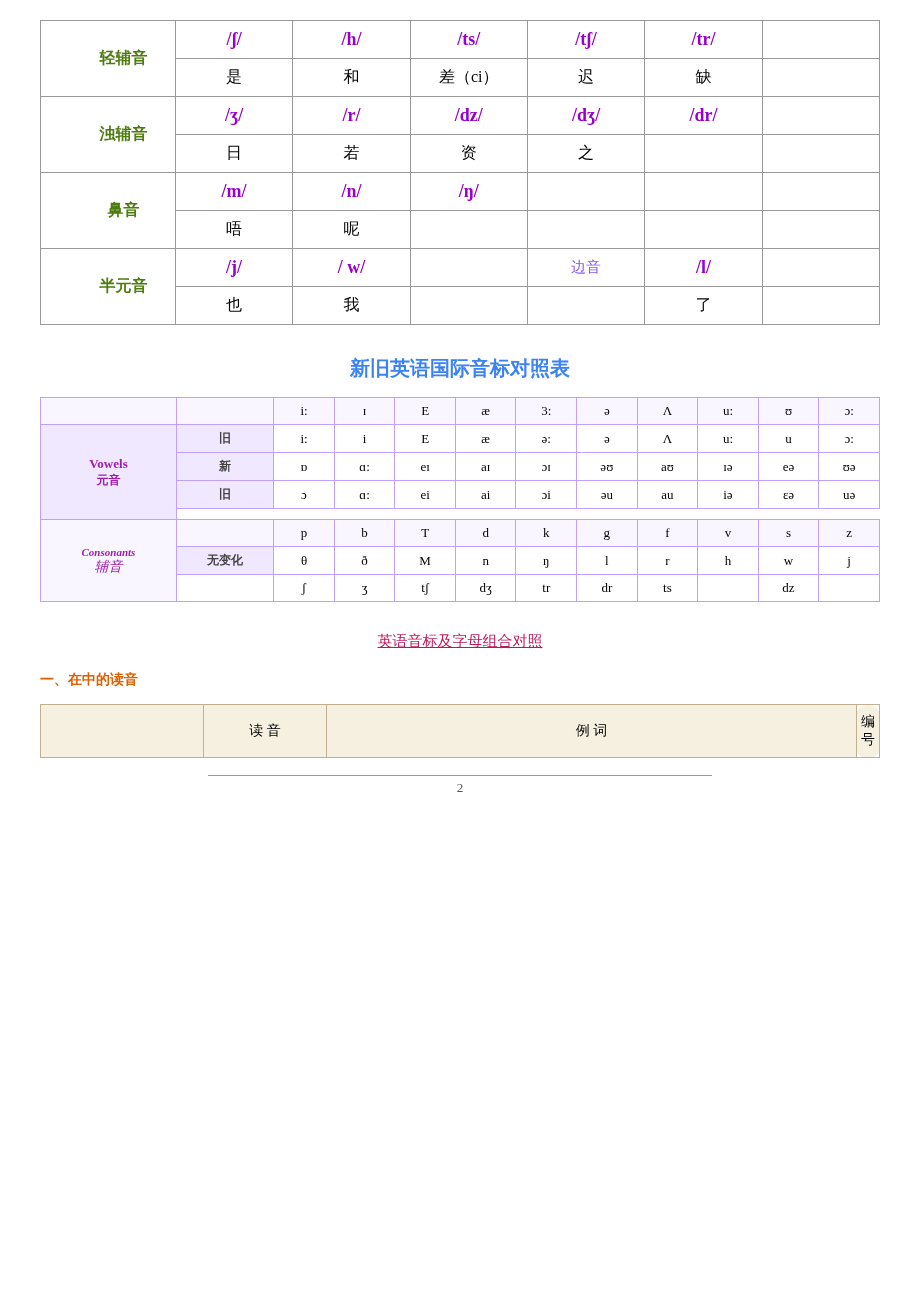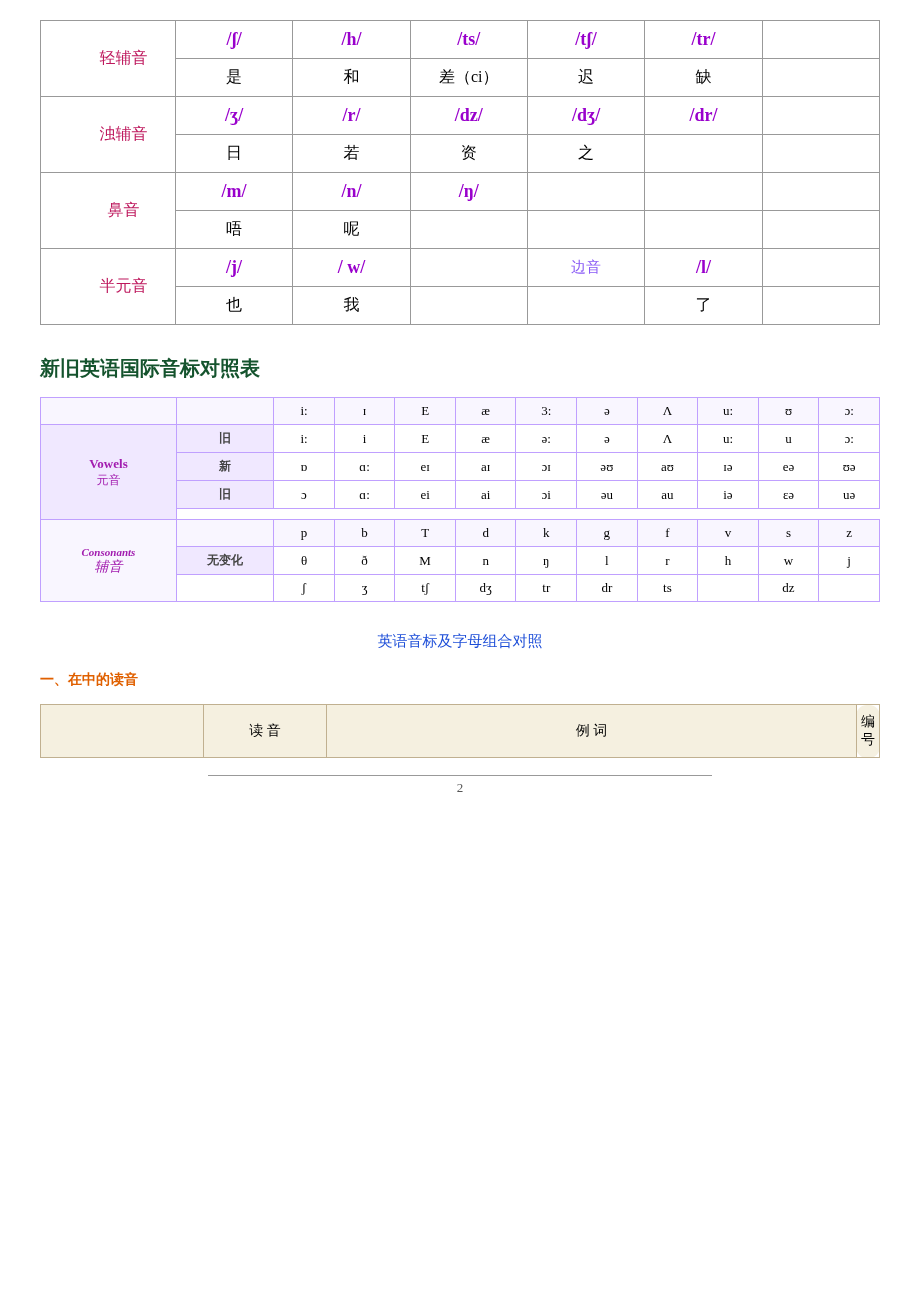--- a/index.html
+++ b/index.html
@@ -19,45 +19,45 @@
       border-collapse: collapse;
       margin-bottom: 30px;
     }
     .consonant-table td {
       border: 1px solid #999;
       text-align: center;
       padding: 8px 6px;
       min-width: 80px;
     }
     .consonant-table .cat-label {
-      color: #be185d;
-      font-weight: normal;
+      color: #4d7c0f;
+      font-weight: bold;
       font-size: 16px;
       padding-left: 37px;
     }
     .consonant-table .phoneme {
       color: #9900cc;
       font-weight: bold;
       font-size: 18px;
     }
     .consonant-table .chinese {
       color: #000;
       font-size: 16px;
     }
     .consonant-table .side-label {
       color: #8b5cf6;
       font-size: 15px;
     }
 
     
     .section-title {
-      text-align: left;
+      text-align: center;
       font-weight: bold;
       font-size: 20px;
-      color: #14532d;
+      color: #3b82f6;
       margin: 30px 0 15px 0;
     }
 
     
     .ipa-table {
       width: 100%;
       border-collapse: collapse;
       margin: 0 auto 30px auto;
       font-size: 13px;
     }
@@ -92,22 +92,23 @@
     .ipa-table .cons-label {
       font-size: 11px;
       font-weight: bold;
       font-style: italic;
     }
 
     
     .subtitle {
       text-align: center;
       font-size: 15px;
-      color: #1d4ed8;
+      color: #be185d;
       margin-bottom: 20px;
+      text-decoration: underline;
     }
 
     
     .one-heading {
       color: #e06000;
       font-size: 14px;
       font-weight: bold;
       margin-bottom: 15px;
     }
 
@@ -235,21 +236,21 @@
       <td>æ</td>
       <td>3:</td>
       <td>ə</td>
       <td>Λ</td>
       <td>u:</td>
       <td>ʊ</td>
       <td>ɔ:</td>
     </tr>
 
     <tr>
-      <td class="row-header vowels-label" rowspan="4">Vowels<br><span style="font-size:12px;font-weight:normal;">元音</span></td>
+      <td class="row-header vowels-label" rowspan="4">Vowels<br><span style="font-size:12px;font-weight:bold;">元音</span></td>
       <td class="new-old row-header">旧</td>
       <td>i:</td>
       <td>i</td>
       <td>E</td>
       <td>æ</td>
       <td>ə:</td>
       <td>ə</td>
       <td>Λ</td>
       <td>u:</td>
       <td>u</td>

